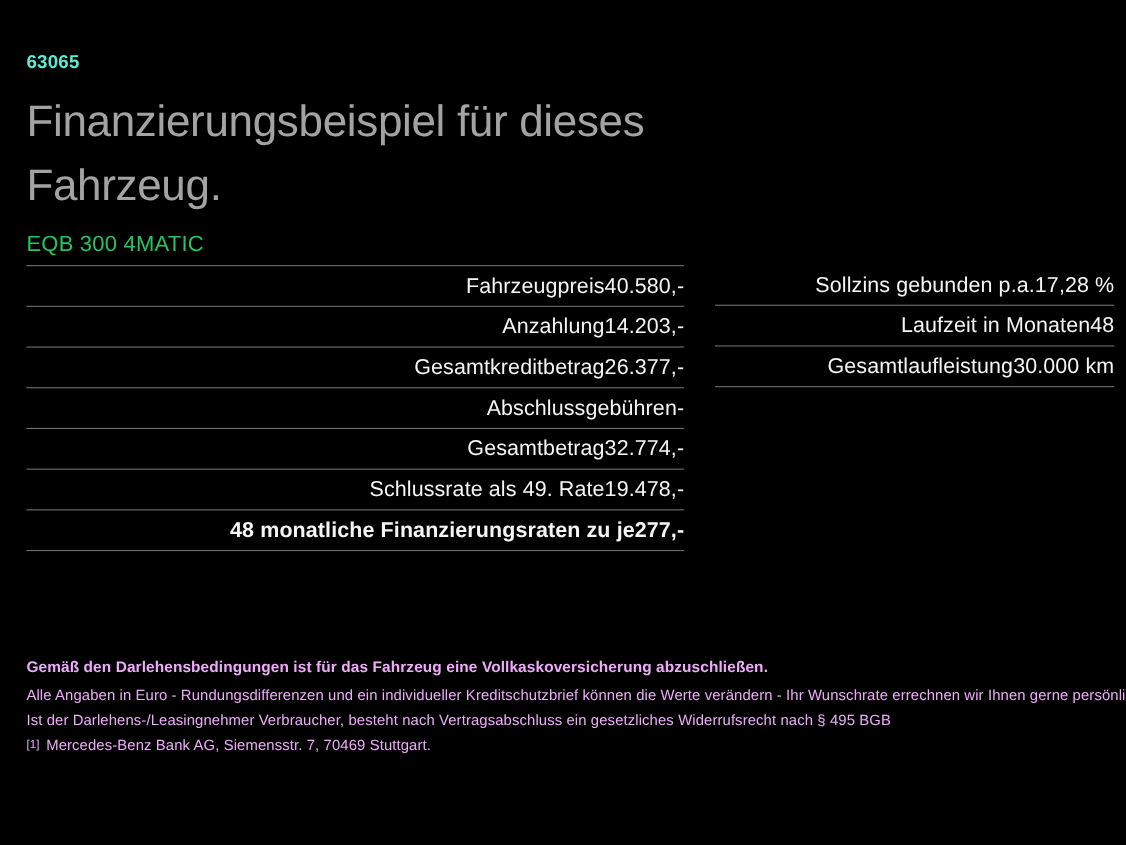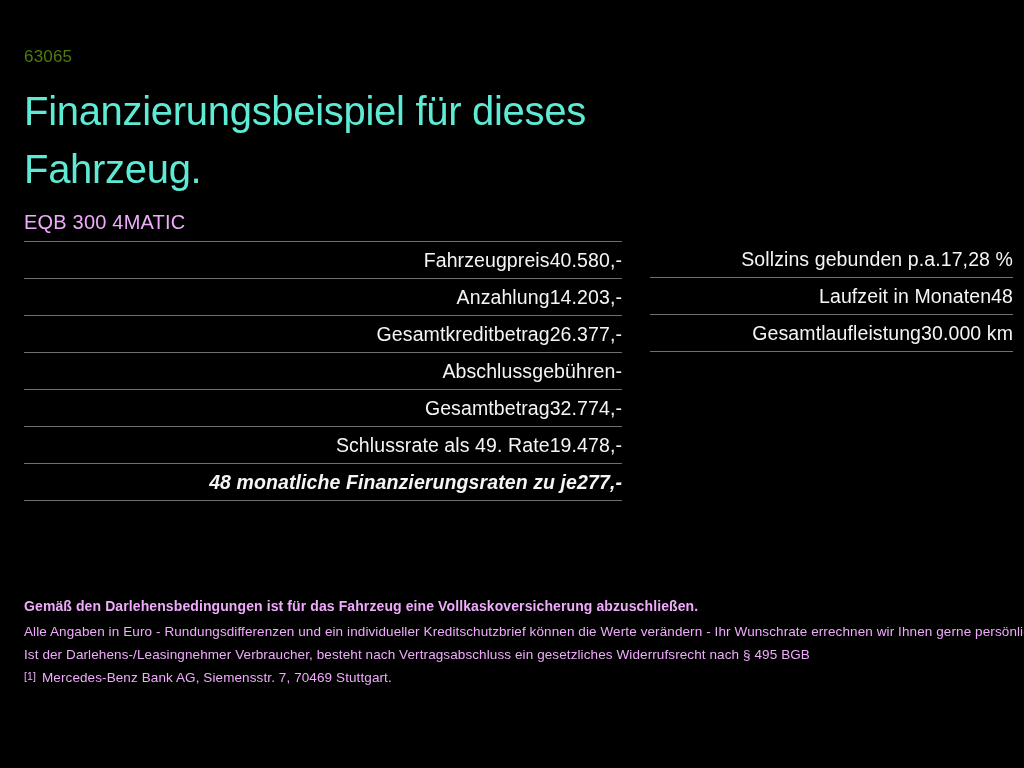--- a/index.html
+++ b/index.html
@@ -15,40 +15,41 @@
     font-family: "Liberation Sans", "DejaVu Sans", sans-serif;
     color: #ffffff;
     -webkit-font-smoothing: antialiased;
   }
   .doc-number {
     position: absolute;
     left: 24px;
     top: 47px;
     font-size: 17px;
     letter-spacing: 0.2px;
-    color: #4d7c0f;
+    color: #5eead4;
+    font-weight: bold;
   }
   .page-title {
     position: absolute;
     left: 24px;
     top: 82px;
     font-size: 40px;
     font-weight: 400;
     line-height: 58px;
     letter-spacing: -0.3px;
     white-space: pre-line;
-    color: #5eead4;
+    color: #a3a3a3;
   }
   .vehicle-model {
     position: absolute;
     left: 24px;
     top: 211px;
     font-size: 20px;
     letter-spacing: 0.2px;
-    color: #f0abfc;
+    color: #22c55e;
   }
   .table {
     position: absolute;
     top: 241px;
   }
   .table.left {
     left: 24px;
     width: 598px;
     border-top: 1px solid #6f6f6f;
   }
@@ -61,21 +62,21 @@
     display: flex;
     align-items: center;
     justify-content: flex-end;
     border-bottom: 1px solid #6f6f6f;
     font-size: 19.5px;
     letter-spacing: 0.1px;
     color: #f5f5f5;
   }
   .row .label { text-align: left; white-space: nowrap; }
   .row .value { text-align: right; white-space: nowrap; }
-  .row.bold { font-weight: 700; font-style: italic; }
+  .row.bold { font-weight: 700; }
   .sup {
     font-size: 11px;
     vertical-align: super;
     position: relative;
     top: -2px;
     margin-left: 3px;
     letter-spacing: 0;
   }
   .footnote {
     position: absolute;

